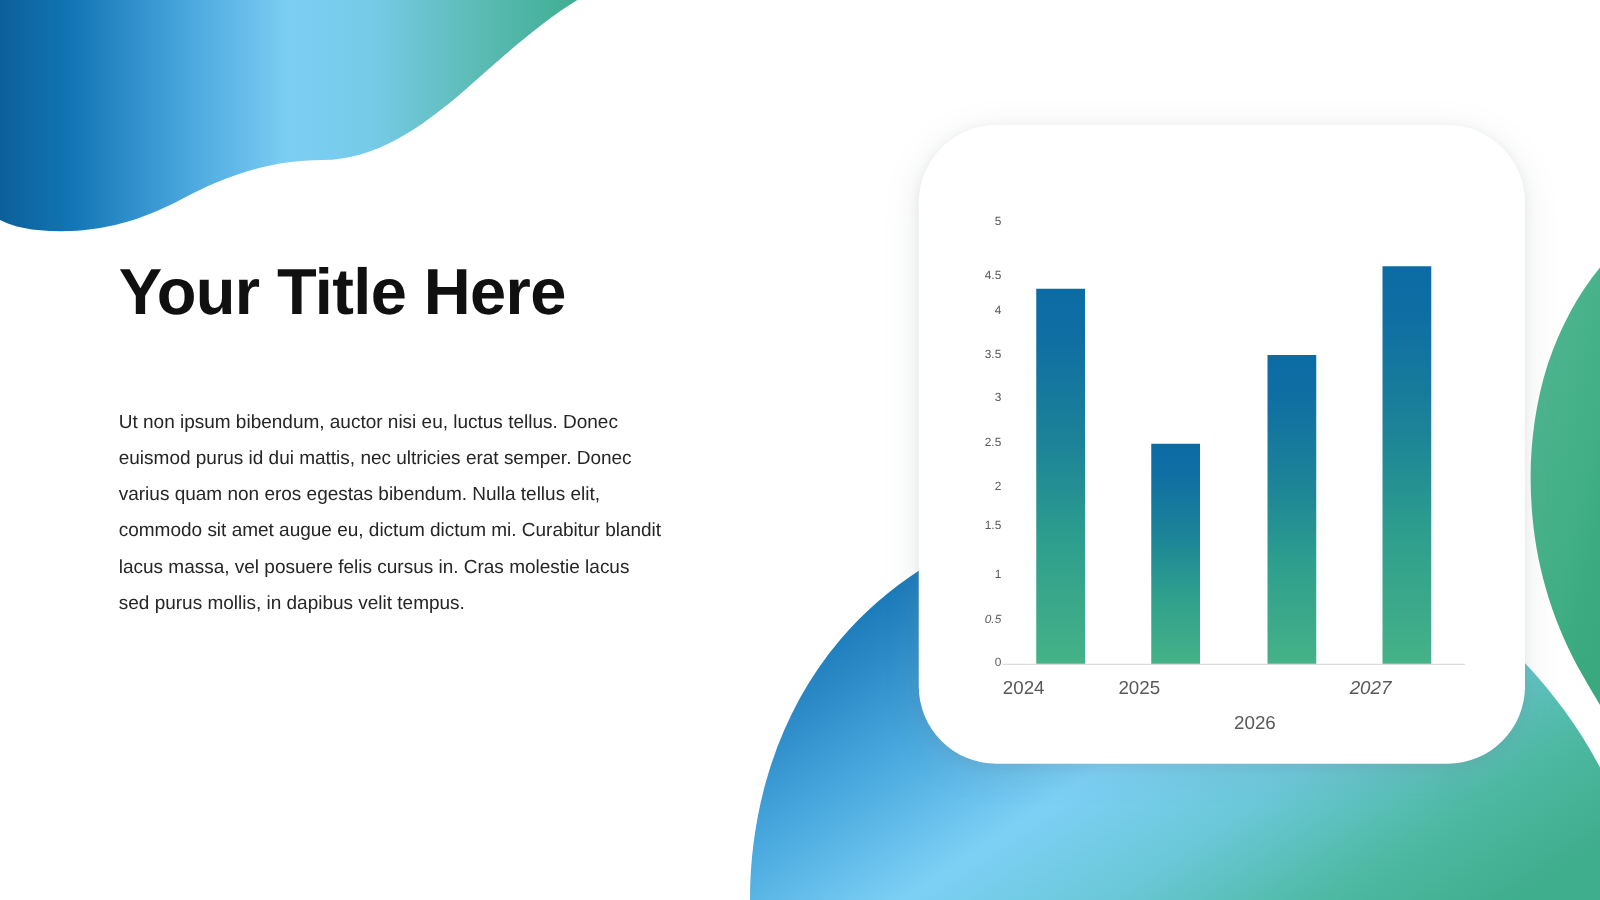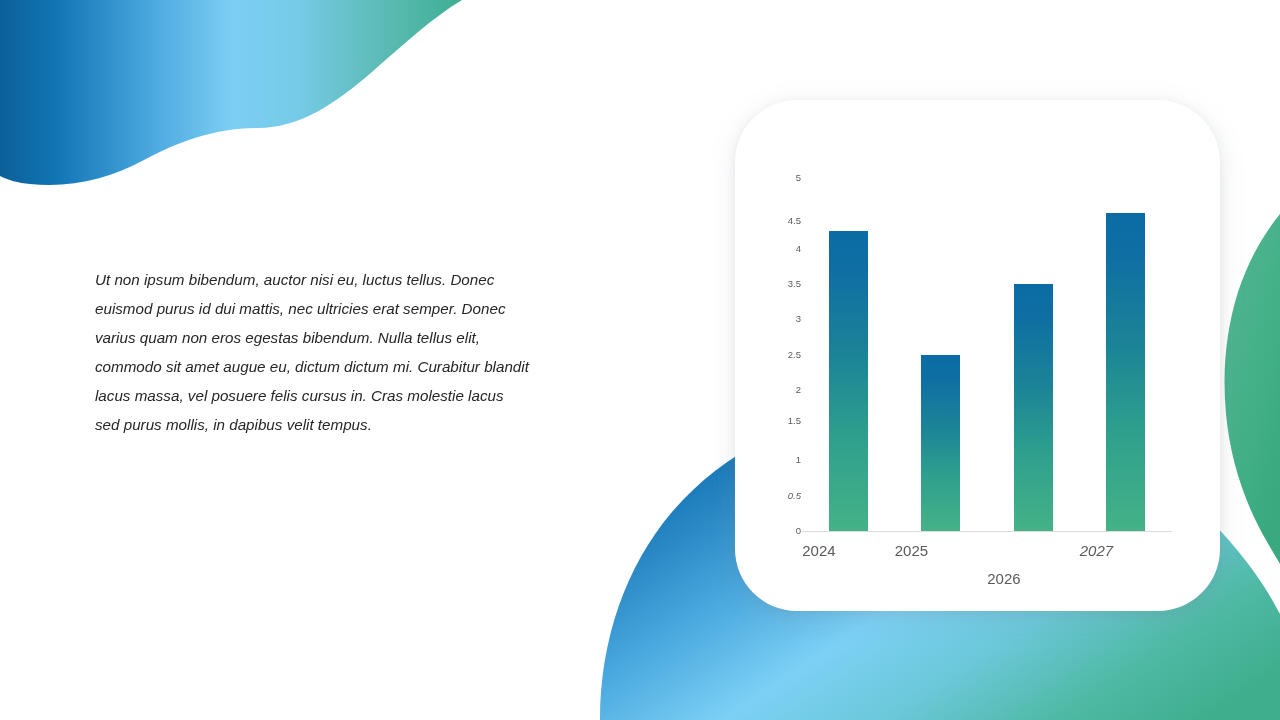--- a/index.html
+++ b/index.html
@@ -52,21 +52,20 @@
   }
 
   #body-paragraph {
     margin: 0;
     padding-top: 60px;
     font-size: 15.2px;
     line-height: 29px;
     color: #262626;
     width: 437px;
     text-align: left;
-    font-style: italic;
   }
 
   
   #chart-card {
     position: absolute;
     left: 735px;
     top: 100px;
     width: 485px;
     height: 511px;
     background: #ffffff;
@@ -182,20 +181,21 @@
              C1205,508 1252,560 1280,614 Z" fill="url(#gradBottomBlob)"></path>
 
     <path d="M1280,214
              C1262,236 1248,262 1238,292
              C1226,330 1222,372 1226,414
              C1230,458 1244,502 1266,540
              C1271,549 1276,557 1280,564 Z" fill="url(#gradRightGreen)"></path>
   </svg>
 
   <div id="text-col">
+    <h1 id="page-title">Your Title Here</h1>
     <p id="body-paragraph">Ut non ipsum bibendum, auctor nisi eu, luctus tellus. Donec euismod purus id dui mattis, nec ultricies erat semper. Donec varius quam non eros egestas bibendum. Nulla tellus elit, commodo sit amet augue eu, dictum dictum mi. Curabitur blandit lacus massa, vel posuere felis cursus in. Cras molestie lacus sed purus mollis, in dapibus velit tempus.</p>
   </div>
 
   <div id="chart-card">
     <div id="chart-area">
       <div class="y-tick-wrap" id="y-axis">
           <div class="y-tick" style="top: 431px;">0</div>
           <div class="y-tick" style="top: 395.7px; font-style: italic;">0.5</div>
           <div class="y-tick" style="top: 360.4px;">1</div>
           <div class="y-tick" style="top: 311px; margin-top: 10px;">1.5</div>

